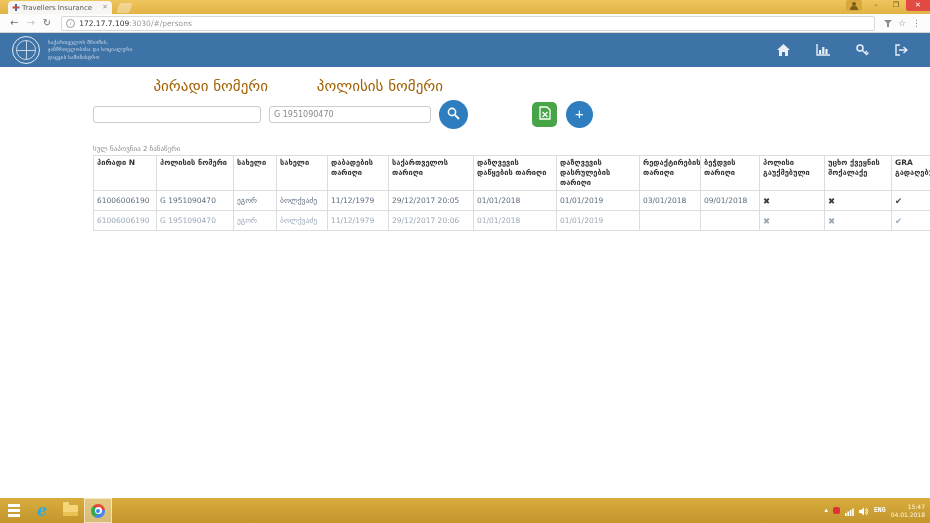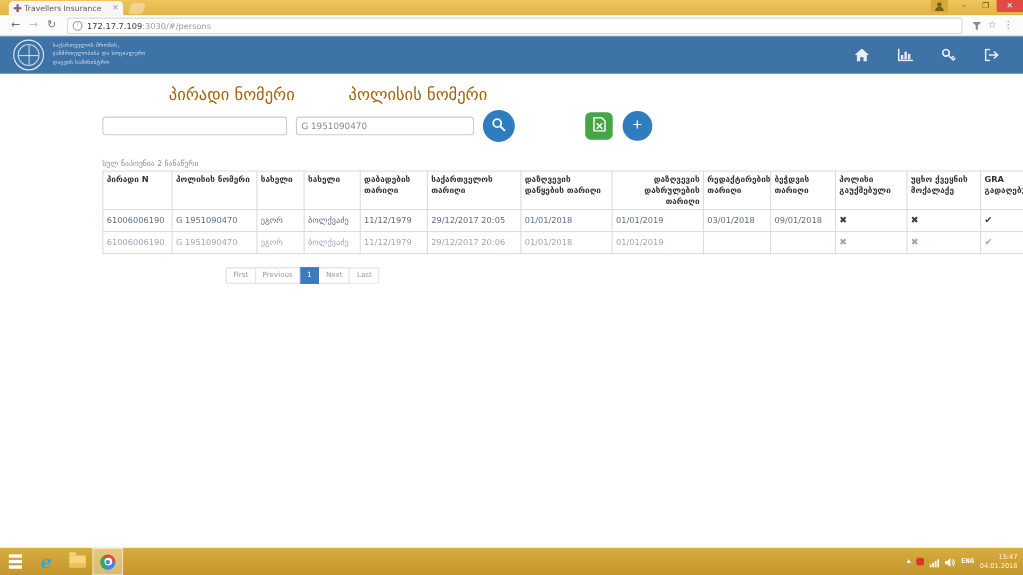--- a/index.html
+++ b/index.html
@@ -209,21 +209,21 @@
   <table class="grid">
     <thead>
         <tr id="thead-row">
           <th style="width: 56px;">პირადი N</th>
           <th style="width: 70px;">პოლისის ნომერი</th>
           <th style="width: 36px;">სახელი</th>
           <th style="width: 44px;">სახელი</th>
           <th style="width: 54px;">დაბადების თარიღი</th>
           <th style="width: 78px;">საქართველოს თარიღი</th>
           <th style="width: 76px;">დაზღვევის დაწყების თარიღი</th>
-          <th style="width: 76px; text-align: right;">დაზღვევის დასრულების თარიღი</th>
+          <th style="width: 76px;">დაზღვევის დასრულების თარიღი</th>
           <th style="width: 54px;">რედაქტირების თარიღი</th>
           <th style="width: 52px;">ბეჭდვის თარიღი</th>
           <th style="width: 58px;">პოლისი გაუქმებული</th>
           <th style="width: 60px;">უცხო ქვეყნის მოქალაქე</th>
           <th style="width: 44px;">GRA გადაღებულია</th>
         </tr>
       </thead>
     <tbody id="tbody">
         <tr>
           <td>61006006190</td>
@@ -251,27 +251,20 @@
           <td>01/01/2019</td>
           <td></td>
           <td></td>
           <td class="mark">✖</td>
           <td class="mark">✖</td>
           <td class="mark">✔</td>
         </tr>
       </tbody>
   </table>
 
-  <div class="pagination" id="pagination">
-      <span class="page-btn">First</span>
-      <span class="page-btn">Previous</span>
-      <span class="page-btn active">1</span>
-      <span class="page-btn">Next</span>
-      <span class="page-btn">Last</span>
-    </div>
 
   <div class="taskbar">
     <div class="tb-item">
         <span class="start-ico">
           <i></i>
           <i></i>
           <i></i>
         </span>
       </div>
     <div class="tb-item">

